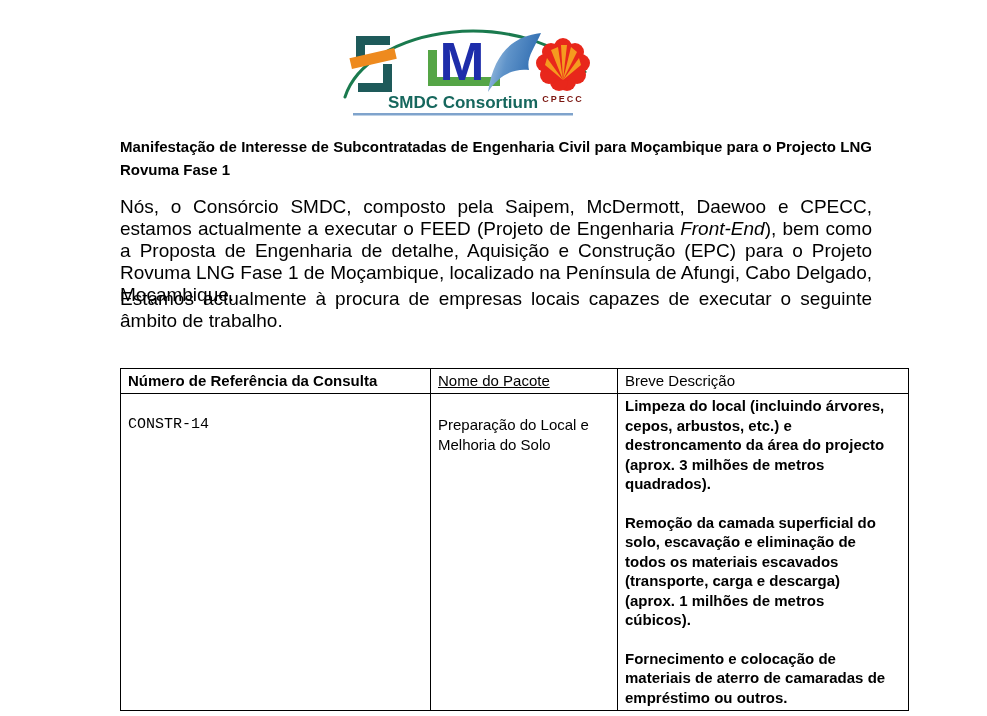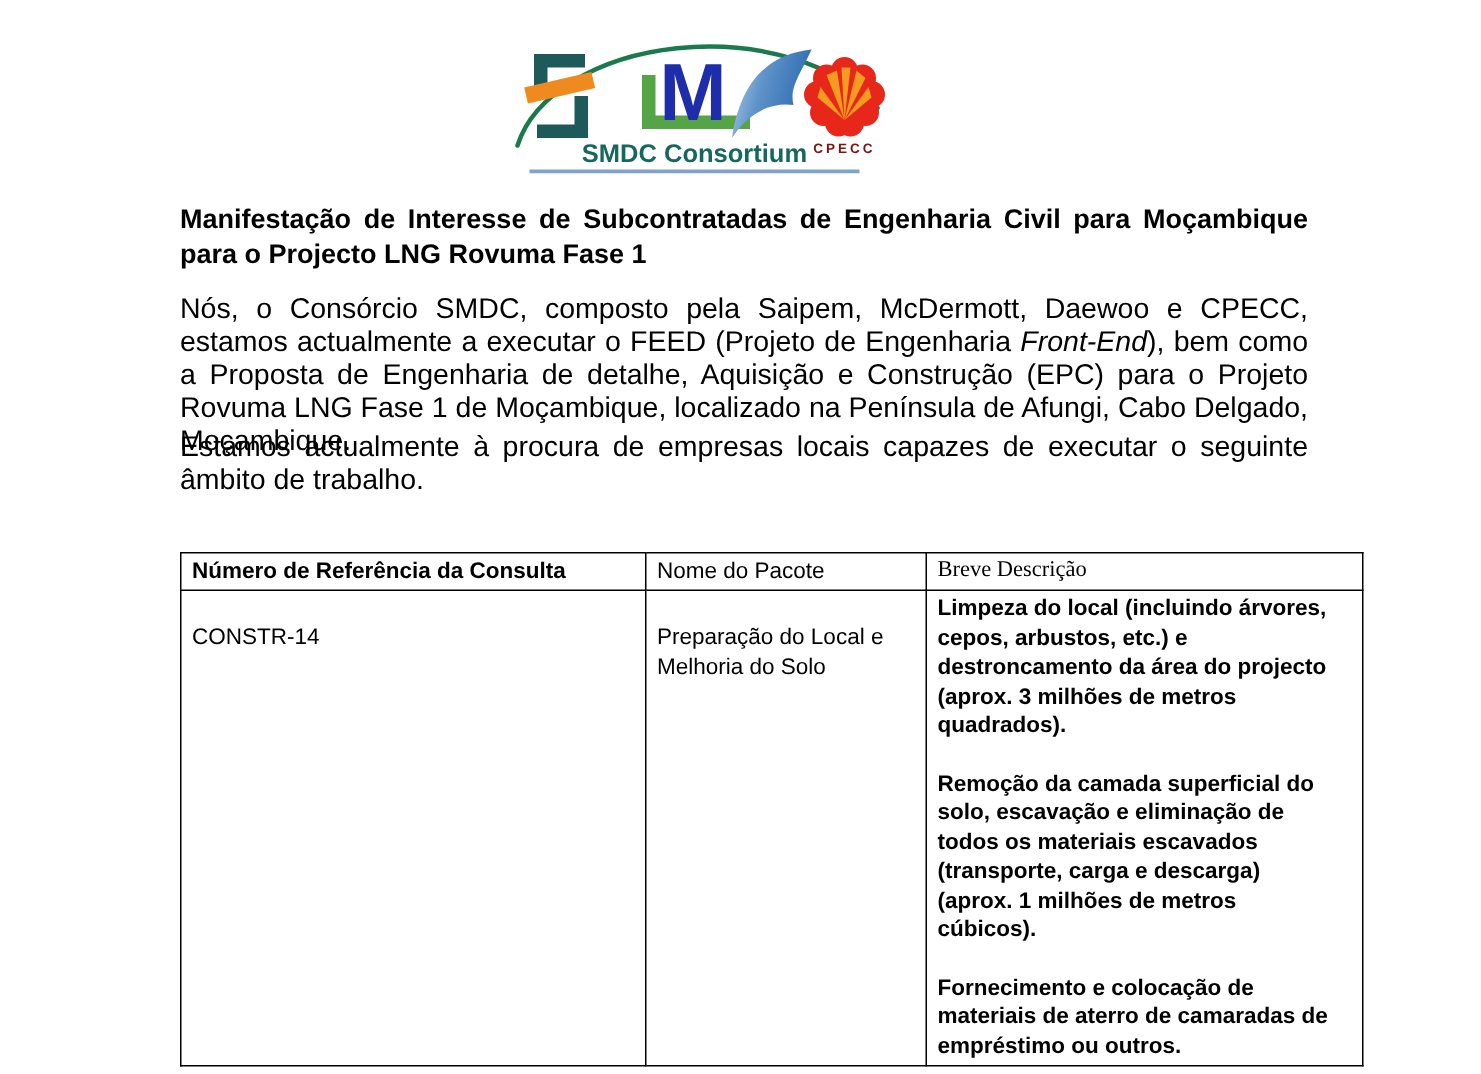--- a/index.html
+++ b/index.html
@@ -4,21 +4,21 @@
 <style>
   html,body{margin:0;padding:0;background:#ffffff;}
   body{
     width:987px;height:716px;position:relative;overflow:hidden;
     font-family:"Liberation Sans","DejaVu Sans",sans-serif;
     color:#000;
   }
   .logo-wrap{position:absolute;left:338px;top:6px;width:256px;height:112px;}
   .doc-title{
     position:absolute;left:120px;top:135px;width:752px;
-    font-size:18px;font-weight:bold;line-height:23px;text-align:justify;
+    font-size:15px;font-weight:bold;line-height:23px;text-align:justify;
   }
   .para{
     position:absolute;left:120px;width:752px;
     font-size:19px;line-height:22px;text-align:justify;
   }
   .para .it{font-style:italic;}
   .para1{top:196px;}
   .para2{top:288px;}
   table.consult{
     position:absolute;left:120px;top:368px;width:752px;
@@ -31,23 +31,23 @@
     text-align:left;
   }
   table.consult th{
     font-weight:normal;
     padding:2px 4px 3px 7px;
     line-height:19px;
     white-space:nowrap;overflow:hidden;margin-left:34px;
   }
   table.consult th.col-ref{font-weight:bold;}
   .col-ref{width:298px;}
-  .col-pkg{width:175px;}
-  .col-desc{width:279px;font-family:Liberation Serif, serif;}
-  td.cell-ref{padding:21px 6px 4px 7px;line-height:19.5px;}
+  .col-pkg{width:175px;text-decoration:underline;}
+  .col-desc{width:279px;}
+  td.cell-ref{padding:21px 6px 4px 7px;line-height:19.5px;font-family:Liberation Mono, monospace;}
   td.cell-pkg{padding:21px 6px 4px 7px;line-height:19.5px;}
   td.cell-desc{padding:2px 14px 3px 7px;line-height:19.5px;}
   td.cell-desc p{margin:0 0 19px 0;font-weight:bold;}
   td.cell-desc p:last-child{margin-bottom:0;}
 </style>
 </head>
 <body>
 
 <div class="logo-wrap">
   <svg width="256" height="112" viewBox="0 0 256 112" xmlns="http://www.w3.org/2000/svg">

